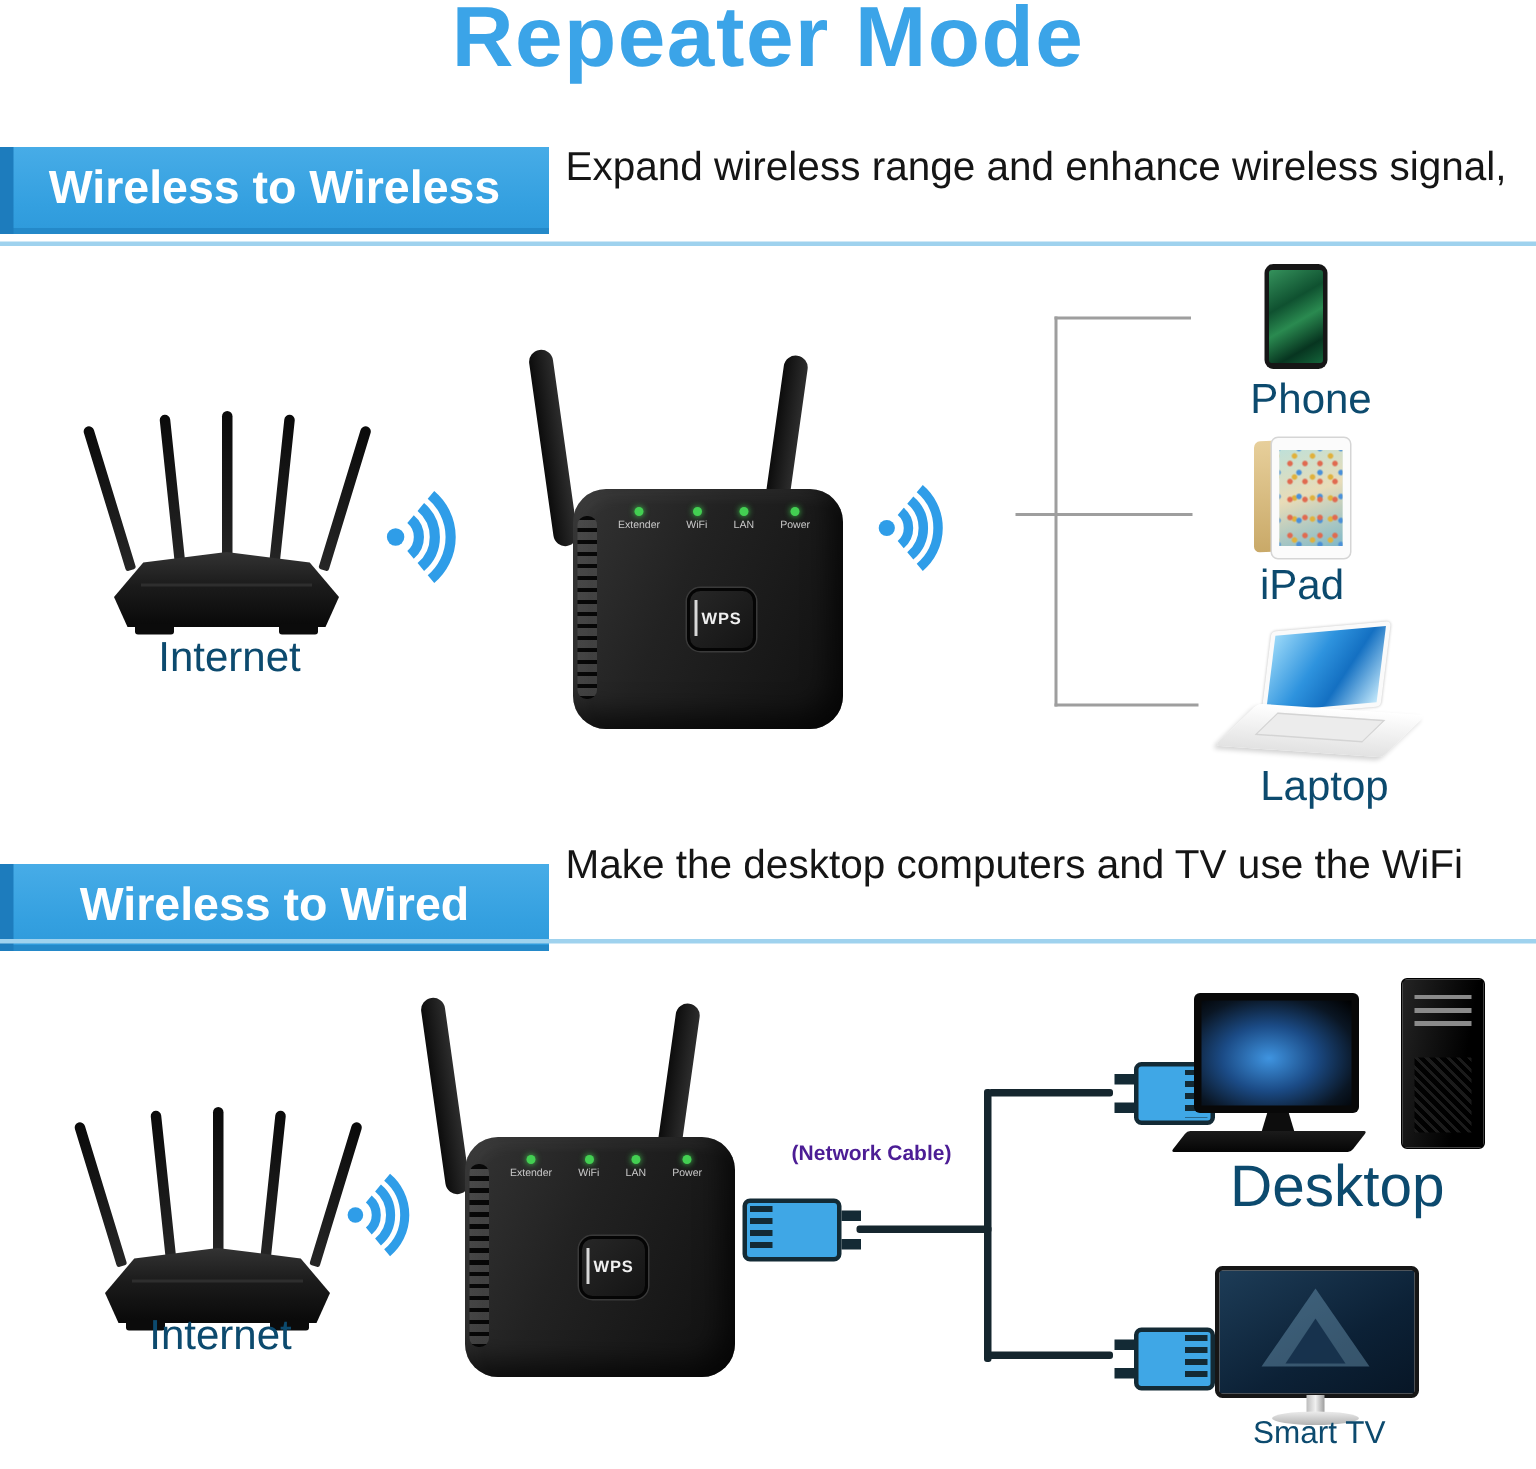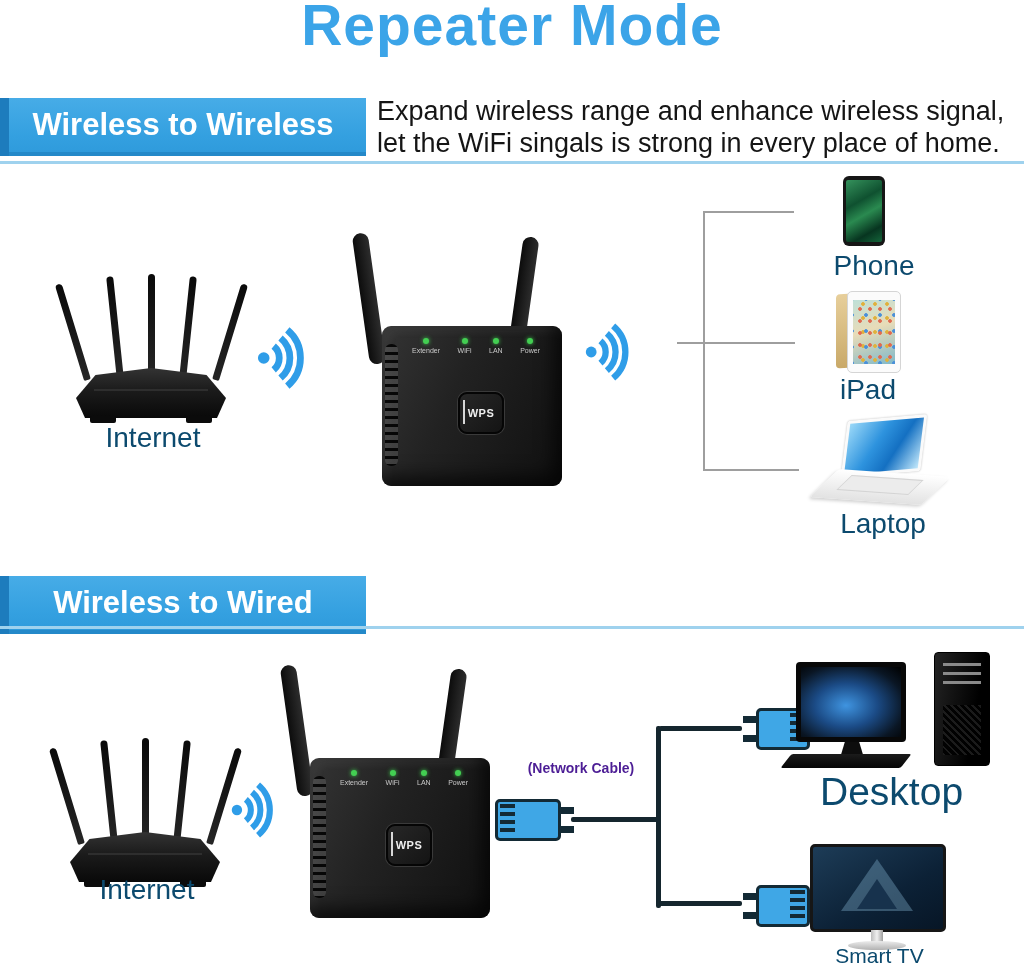--- a/index.html
+++ b/index.html
@@ -41,21 +41,21 @@
   .r-facet{position:absolute;left:12%;top:42%;width:76%;height:2px;background:#2e2e2e;}
   .r-foot{position:absolute;bottom:3px;width:26px;height:7px;background:#0b0b0b;border-radius:2px;}
   .f-l{left:14px;} .f-r{right:14px;}
 
   
   .repeater{position:absolute;width:212px;height:262px;}
   .ant{position:absolute;width:16px;background:linear-gradient(90deg,#0c0c0c,#2d2d2d);
        border-radius:8px;transform-origin:50% 100%;}
   .ant-l{left:14px;top:4px;height:132px;transform:rotate(-8deg);}
   .ant-r{left:152px;top:8px;height:112px;transform:rotate(8deg);}
-  .rep-body{position:absolute;left:26px;top:98px;width:180px;height:160px;border-radius:9px;
+  .rep-body{position:absolute;left:26px;top:98px;width:180px;height:160px;border-radius:22px;
             background:linear-gradient(115deg,#343434 0%,#222 40%,#101010 100%);
             box-shadow:inset -8px -10px 18px rgba(0,0,0,.65), inset 6px 6px 10px rgba(255,255,255,.06);}
   .vents{position:absolute;left:3px;top:18px;width:13px;height:122px;border-radius:6px;
          background:repeating-linear-gradient(180deg,rgba(0,0,0,.85) 0 3px,rgba(110,110,110,.35) 3px 8px);}
   .leds{position:absolute;left:30px;top:12px;width:128px;display:flex;justify-content:space-between;}
   .led{display:flex;flex-direction:column;align-items:center;gap:3px;}
   .led i{width:6px;height:6px;border-radius:50%;background:#43cf52;box-shadow:0 0 4px #43cf52;}
   .led span{font-size:7px;color:#c9c9c9;white-space:nowrap;}
   .wps{position:absolute;left:76px;top:66px;width:42px;height:38px;border-radius:9px;
        background:linear-gradient(135deg,#272727,#141414);border:2px solid #050505;
@@ -142,21 +142,20 @@
 
 <div id="canvas">
 
   <div class="title">Repeater Mode</div>
 
   <div class="banner b1">
     <span>Wireless to Wireless</span>
   </div>
   <div class="desc d1">
     <div>Expand wireless range and enhance wireless signal,</div>
-    <div>let the WiFi singals is strong in every place of home.</div>
   </div>
   <div class="divider dv1"></div>
 
   <div class="router" style="left:76px;top:276px;">
     <div class="r-ant a1"></div>
     <div class="r-ant a2"></div>
     <div class="r-ant a3"></div>
     <div class="r-ant a4"></div>
     <div class="r-ant a5"></div>
     <div class="r-body">
@@ -237,20 +236,21 @@
         <div class="lap-scr-in"></div>
       </div>
     <div class="lap-base"></div>
   </div>
   <div class="lbl" style="left:828px;top:508px;width:110px;">Laptop</div>
 
   <div class="banner b2">
     <span>Wireless to Wired</span>
   </div>
   <div class="desc d2">
+    <div>Make the desktop computers and TV use the WiFi</div>
   </div>
   <div class="divider dv2"></div>
 
   <div class="router" style="left:70px;top:740px;">
     <div class="r-ant a1"></div>
     <div class="r-ant a2"></div>
     <div class="r-ant a3"></div>
     <div class="r-ant a4"></div>
     <div class="r-ant a5"></div>
     <div class="r-body">

